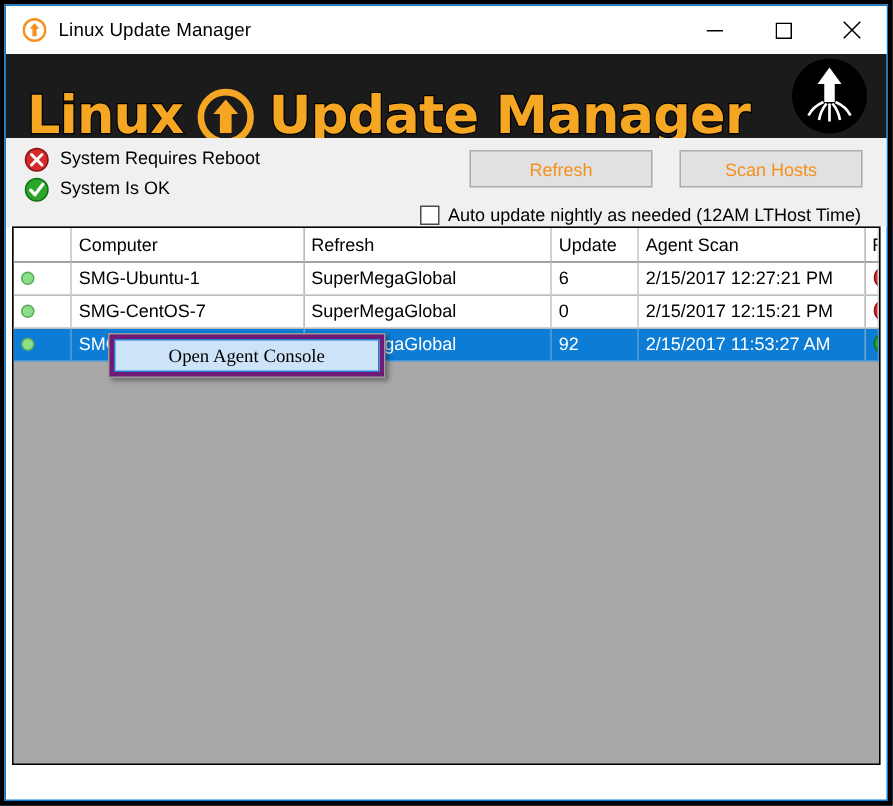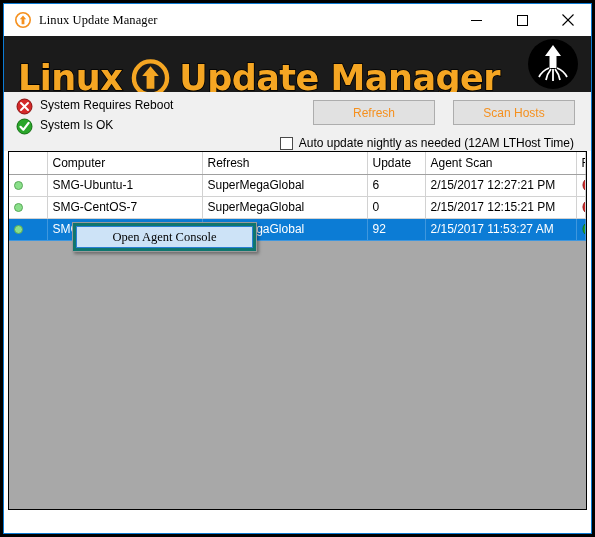--- a/index.html
+++ b/index.html
@@ -28,21 +28,20 @@
     flex-direction: column;
   }
 
   
   #titlebar {
     height: 32px;
     background: #ffffff;
     display: flex;
     align-items: center;
     flex: 0 0 auto;
-    font-family: Liberation Serif, serif;
   }
   #titlebar-icon {
     width: 16px;
     height: 16px;
     margin-left: 11px;
     margin-right: 8px;
     flex: 0 0 auto;
   }
   #titlebar-title {
     font-size: 12.5px;
@@ -228,21 +227,21 @@
     vertical-align: middle;
   }
   .rb-icon { width: 16px; height: 16px; vertical-align: middle; }
 
   
   #context-menu {
     position: absolute;
     left: 63px;
     top: 70px;
     width: 185px;
-    background: #0f766e;
+    background: #701a75;
     border: 1px solid #9a9a9a;
     box-shadow: 2px 2px 3px rgba(0,0,0,0.35);
     padding: 3px;
     box-sizing: border-box;
   }
   #context-menu-item {
     height: 22px;
     background: #cde3f7;
     border: 1px solid #2a7fd4;
     box-sizing: border-box;

